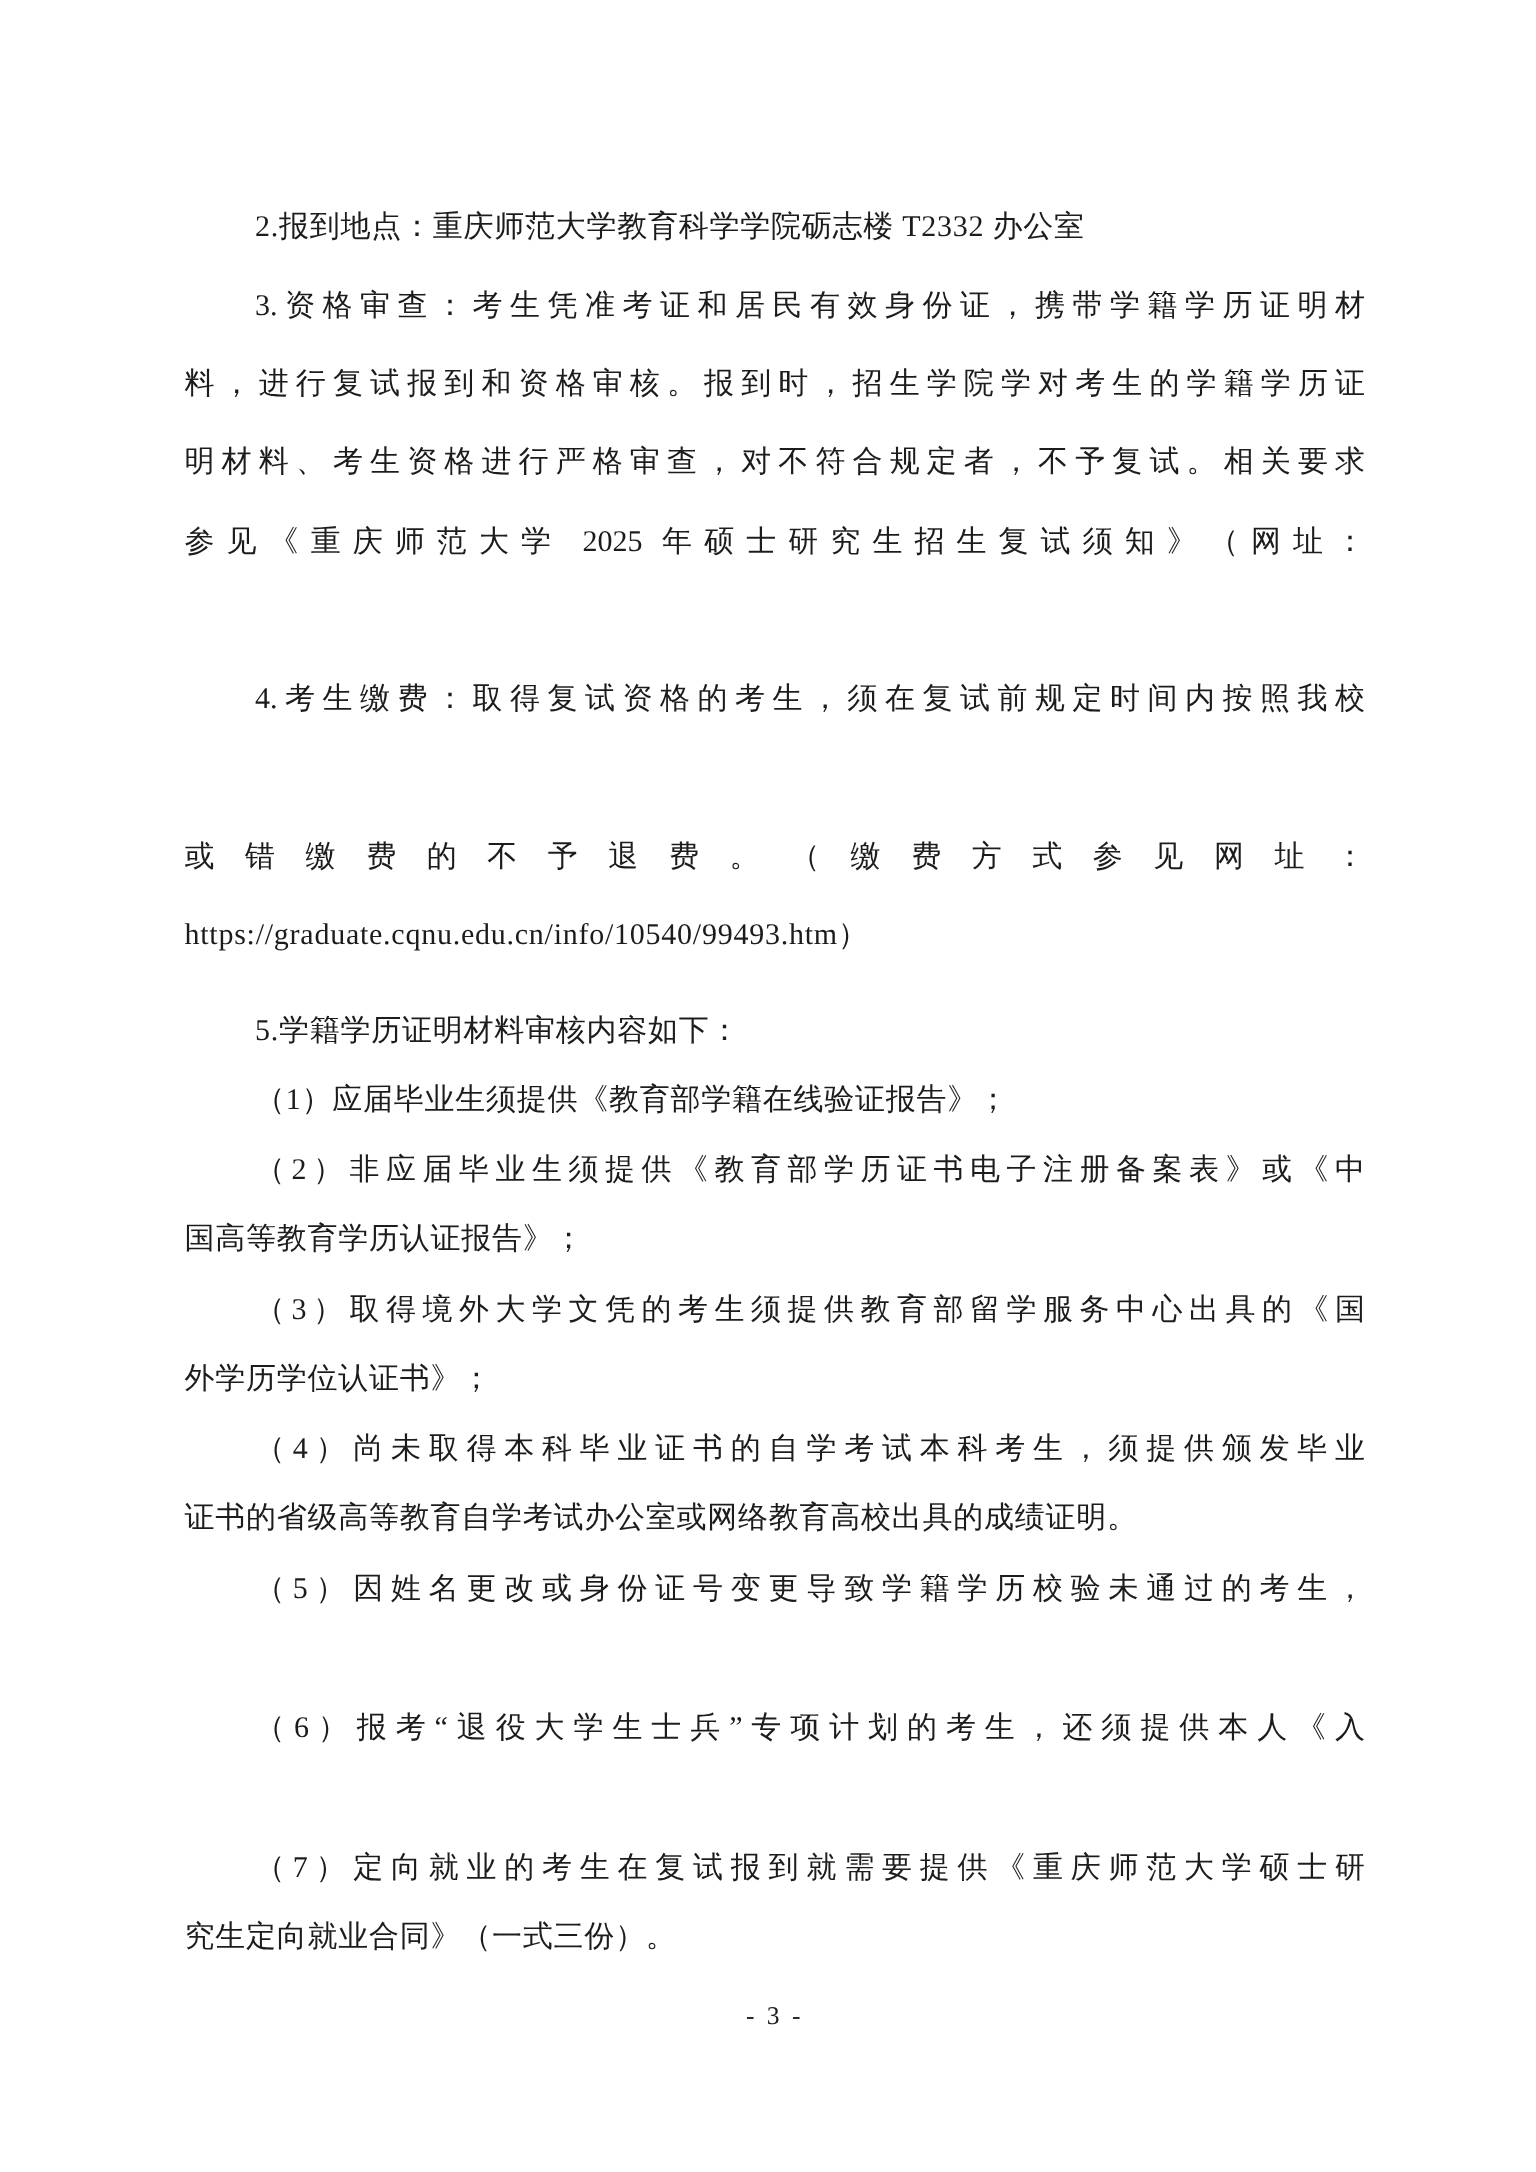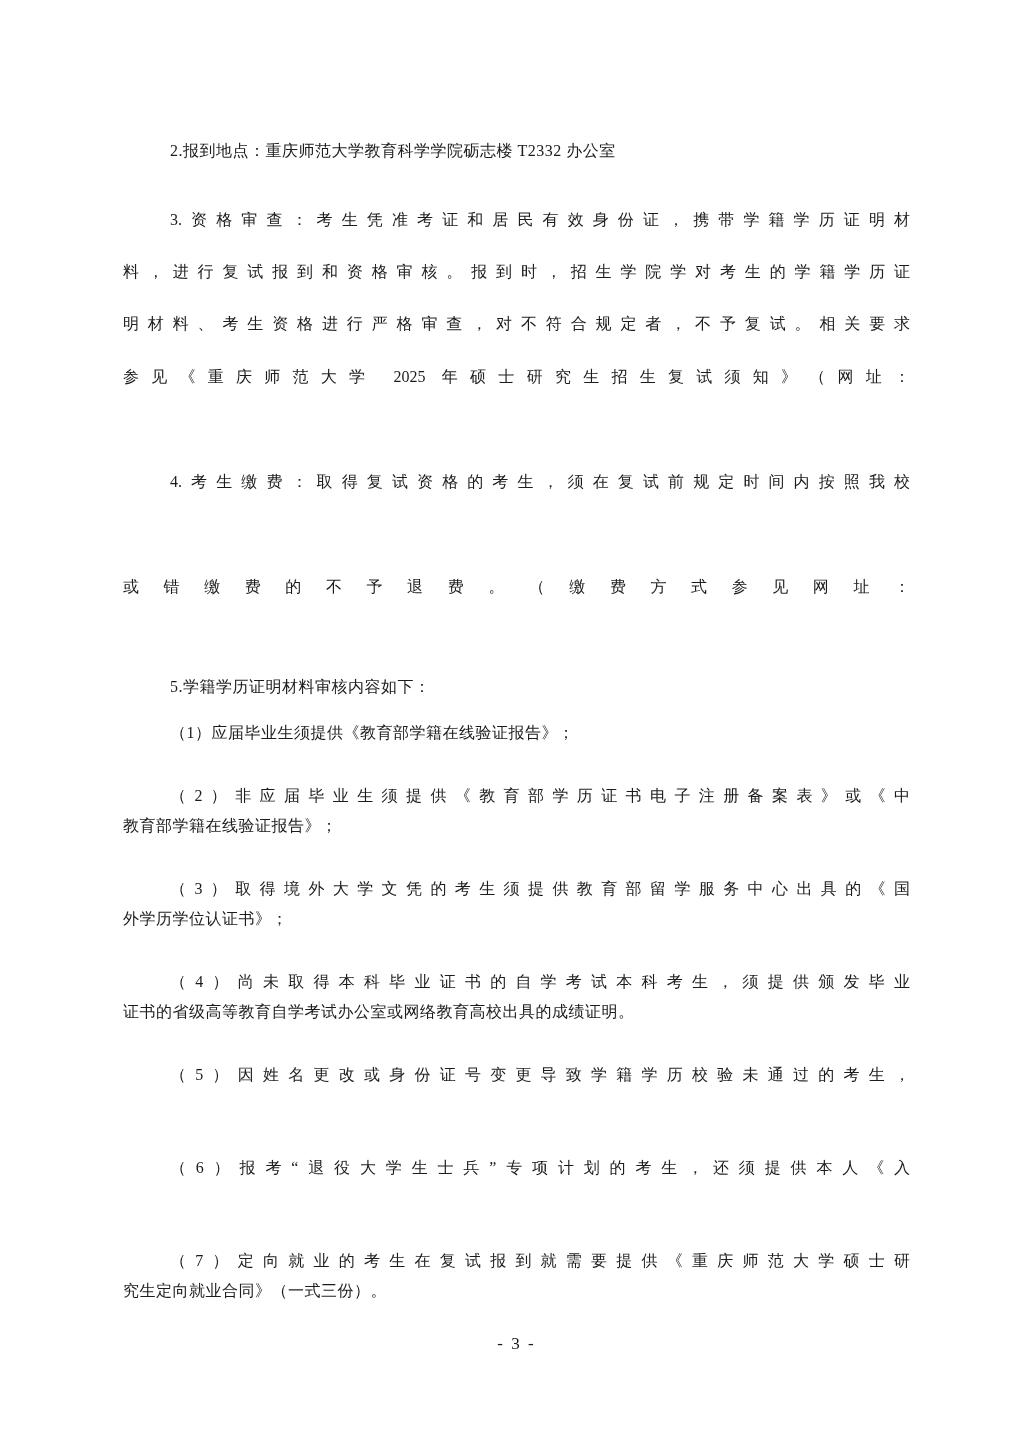--- a/index.html
+++ b/index.html
@@ -10,34 +10,33 @@
     color:#1c1c1c;
     position:relative;
     overflow:hidden;
   }
   .page{position:absolute;inset:0;background:#ffffff;}
   .ln{
     position:absolute;
     left:123px;
     width:787px;
     height:32px;
-    font-size:16px;
+    font-size:20px;
     line-height:32px;
     white-space:nowrap;
     text-align:left;
     letter-spacing:0.5px;
   }
   
   .j{
     white-space:normal;
     text-align:justify;
     text-align-last:justify;
     text-justify:inter-character;
     letter-spacing:0;
-    margin-top:16px;
   }
   
   .ind{
     left:170px;
     width:740px;
   }
   .footer{
     position:absolute;
     left:123px;
     width:787px;
@@ -56,25 +55,26 @@
 
   <div class="ln ind" style="top:135px">2.报到地点：重庆师范大学教育科学学院砺志楼 T2332 办公室</div>
 
   <div class="ln ind j" style="top:188px">3.资格审查：考生凭准考证和居民有效身份证，携带学籍学历证明材</div>
   <div class="ln j" style="top:240px">料，进行复试报到和资格审核。报到时，招生学院学对考生的学籍学历证</div>
   <div class="ln j" style="top:292px">明材料、考生资格进行严格审查，对不符合规定者，不予复试。相关要求</div>
   <div class="ln j" style="top:345px">参见《重庆师范大学 2025 年硕士研究生招生复试须知》（网址：</div>
 
   <div class="ln ind j" style="top:450px">4.考生缴费：取得复试资格的考生，须在复试前规定时间内按照我校</div>
   <div class="ln j" style="top:555px">或错缴费的不予退费。（缴费方式参见网址：</div>
+  <div class="ln" style="top:607px">https://graduate.cqnu.edu.cn/info/10540/99493.htm）</div>
 
   <div class="ln ind" style="top:671px">5.学籍学历证明材料审核内容如下：</div>
   <div class="ln ind" style="top:717px">（1）应届毕业生须提供《教育部学籍在线验证报告》；</div>
   <div class="ln ind j" style="top:764px">（2）非应届毕业生须提供《教育部学历证书电子注册备案表》或《中</div>
-  <div class="ln" style="top:810px">教育部学籍在线验证报告》；</div>
+  <div class="ln" style="top:810px">国高等教育学历认证报告》；</div>
   <div class="ln ind j" style="top:857px">（3）取得境外大学文凭的考生须提供教育部留学服务中心出具的《国</div>
   <div class="ln" style="top:903px">外学历学位认证书》；</div>
   <div class="ln ind j" style="top:950px">（4）尚未取得本科毕业证书的自学考试本科考生，须提供颁发毕业</div>
   <div class="ln" style="top:996px">证书的省级高等教育自学考试办公室或网络教育高校出具的成绩证明。</div>
   <div class="ln ind j" style="top:1043px">（5）因姓名更改或身份证号变更导致学籍学历校验未通过的考生，</div>
   <div class="ln ind j" style="top:1136px">（6）报考“退役大学生士兵”专项计划的考生，还须提供本人《入</div>
   <div class="ln ind j" style="top:1229px">（7）定向就业的考生在复试报到就需要提供《重庆师范大学硕士研</div>
   <div class="ln" style="top:1275px">究生定向就业合同》（一式三份）。</div>
 
   <div class="footer">- 3 -</div>

